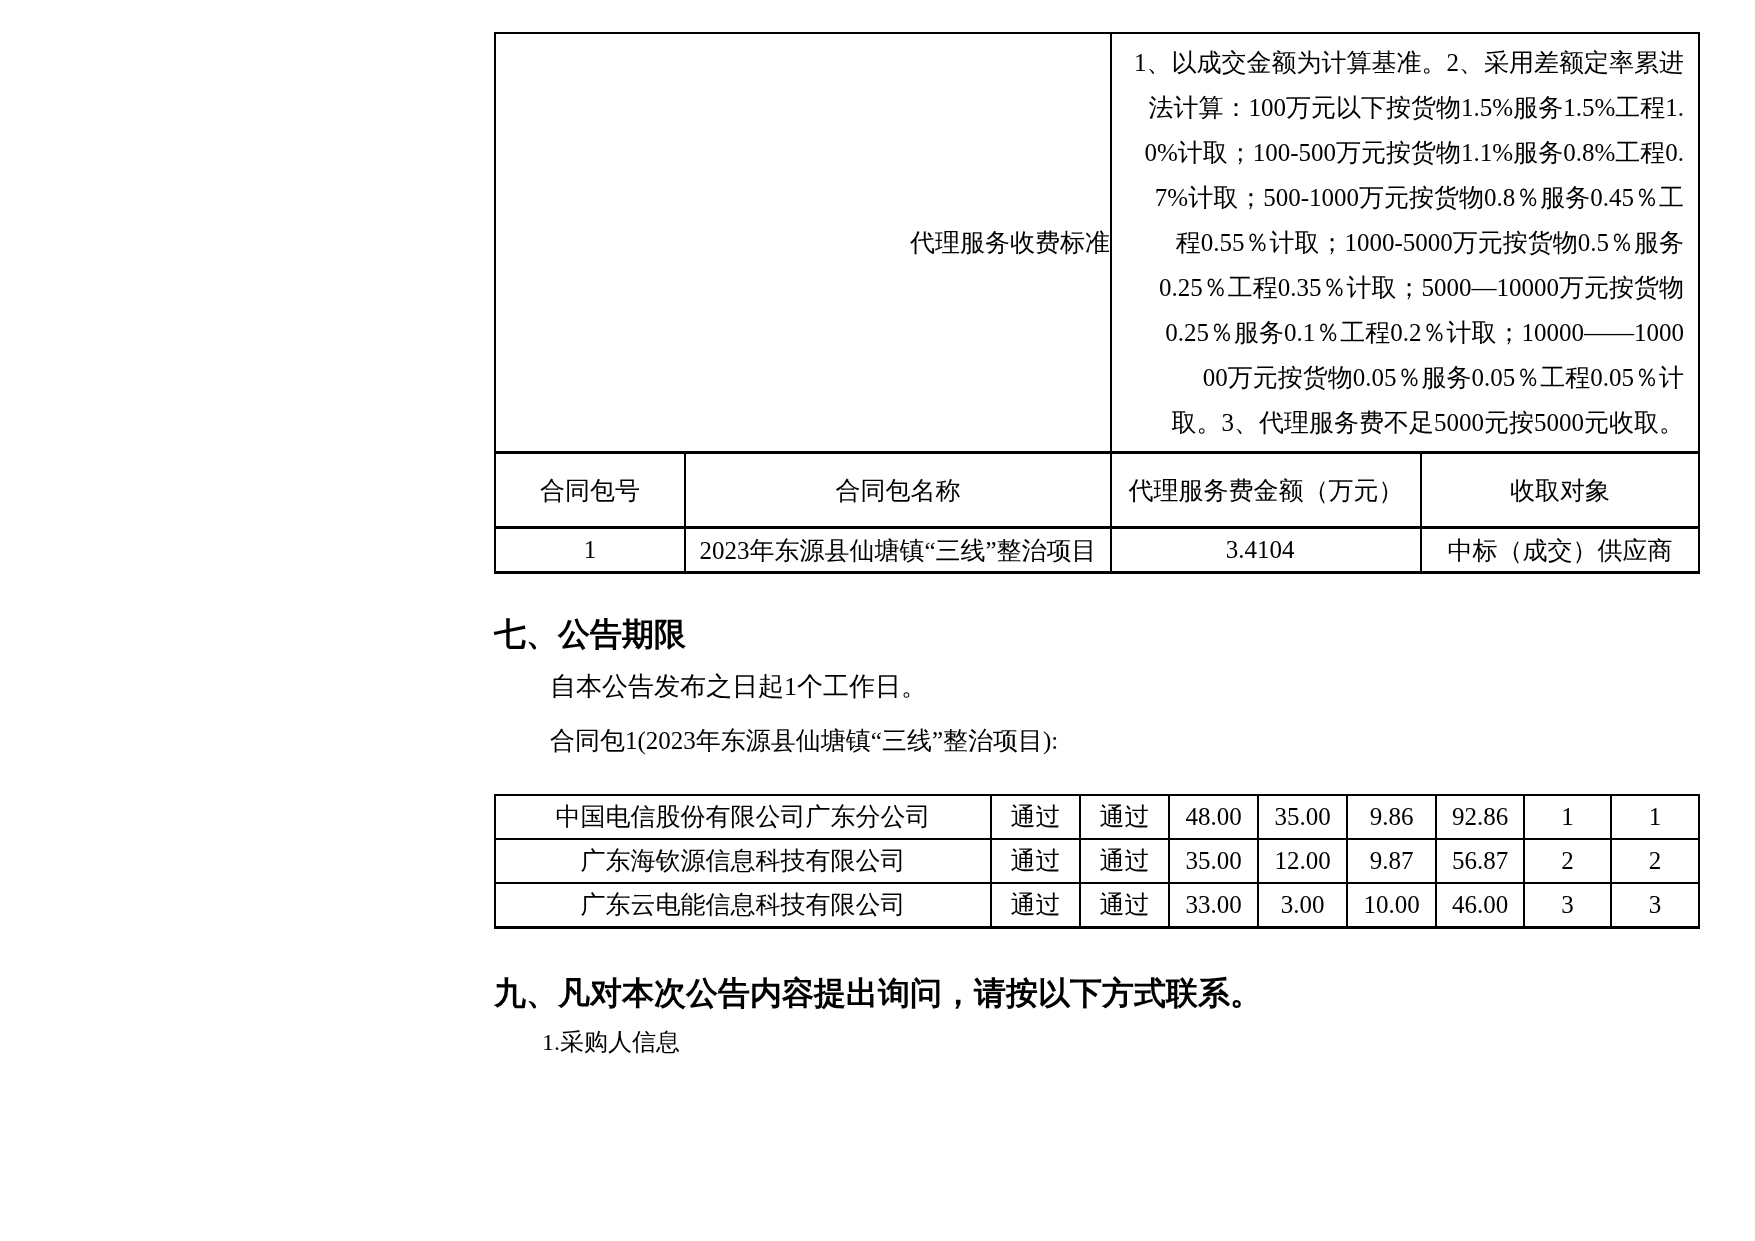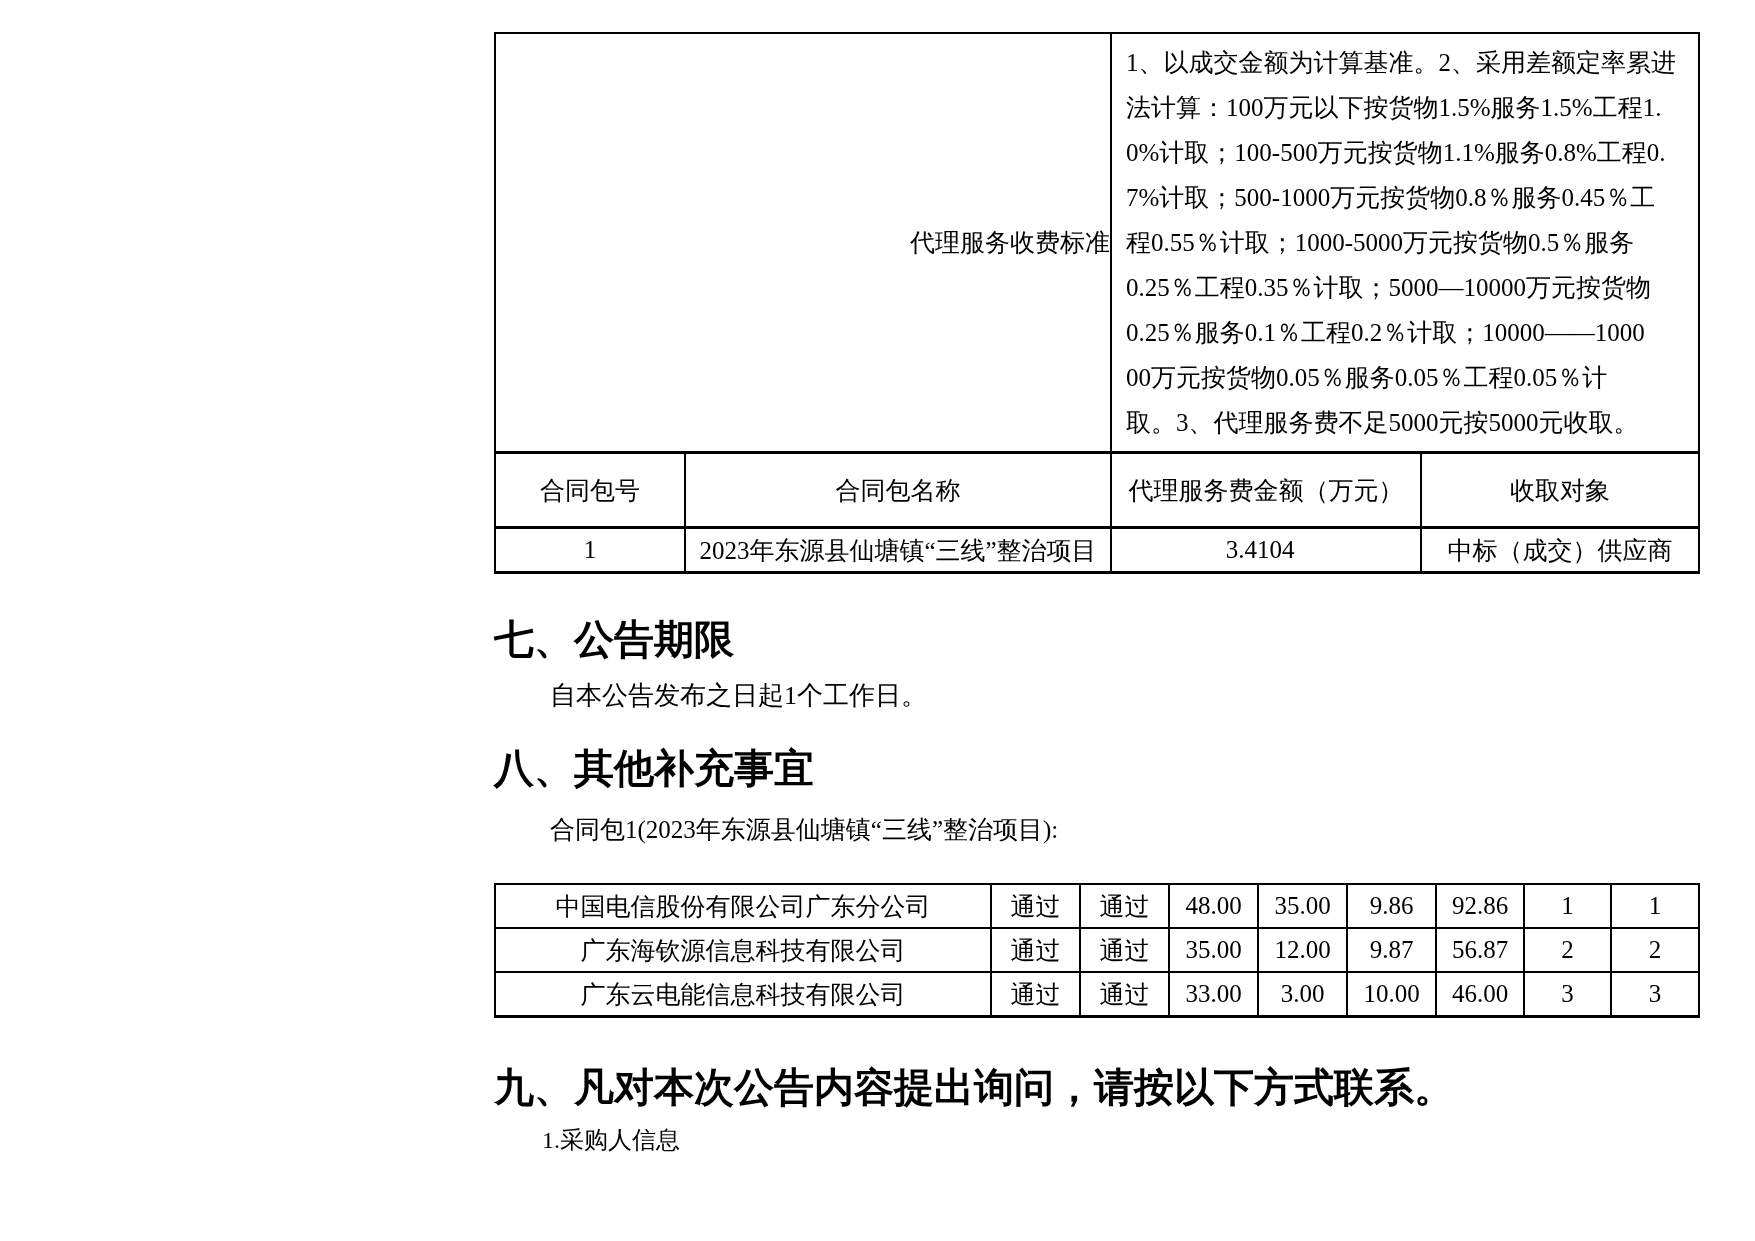--- a/index.html
+++ b/index.html
@@ -12,34 +12,34 @@
   .content { padding-left:494px; padding-top:32px; }
 
   table { border-collapse:collapse; table-layout:fixed; }
   td, th { border:2px solid #000; font-weight:normal; padding:0; overflow:hidden; }
 
   
   .t1 { width:1204px; }
   .t1 .label-cell { text-align:right; vertical-align:middle; font-size:25px; }
   .t1 .fee-cell {
     font-size:25px; line-height:45px; padding:6px 14px;
-    white-space:pre-line; text-align:left; vertical-align:middle;
+    white-space:pre-line; text-align:right; vertical-align:middle;
     border-bottom:3px solid #000;
     margin-left:44px;
   }
   .t1 .label-cell { border-bottom:3px solid #000; }
   .t1 th { height:72px; font-size:25px; text-align:center; vertical-align:middle; border-bottom:3px solid #000; }
   .t1 .data-row td { height:42px; font-size:25px; text-align:center; vertical-align:middle; border-bottom:3px solid #000; }
   .t1 .name-cell { padding:0 4px; }
   .t1 .amount-cell { text-align:right; padding-right:12px; }
 
   
   .sec {
     font-family:"Liberation Sans","DejaVu Sans",sans-serif;
-    font-weight:bold; font-size:40px; line-height:1.15;
+    font-weight:bold; font-size:32px; line-height:1.15;
     margin:0;
   }
   .sec-7 { margin-top:42px; }
   .sec-8 { margin-top:34px; }
   .sec-9 { margin-top:46px; }
   .para { font-size:26px; line-height:1.2; margin:18px 0 0 56px; }
   .para-8 { font-size:25px; margin:24px 0 0 56px; }
   .sub-item { font-size:24px; line-height:1.2; margin:16px 0 0 48px; }
 
   
@@ -89,21 +89,20 @@
         <td class="name-cell">2023年东源县仙塘镇“三线”整治项目</td>
         <td class="amount-cell">3.4104</td>
         <td>中标（成交）供应商</td>
       </tr>
     </tbody>
       </table>
 
     <h2 class="sec sec-7">七、公告期限</h2>
     <p class="para">自本公告发布之日起1个工作日。</p>
 
-    <h2 class="sec sec-8">八、其他补充事宜</h2>
     <p class="para para-8">合同包1(2023年东源县仙塘镇“三线”整治项目):</p>
 
     <table class="t2">
       <colgroup>
         <col style="width:496px">
           <col style="width:89px">
           <col style="width:89px">
           <col style="width:89px">
         <col style="width:89px">
           <col style="width:89px">

